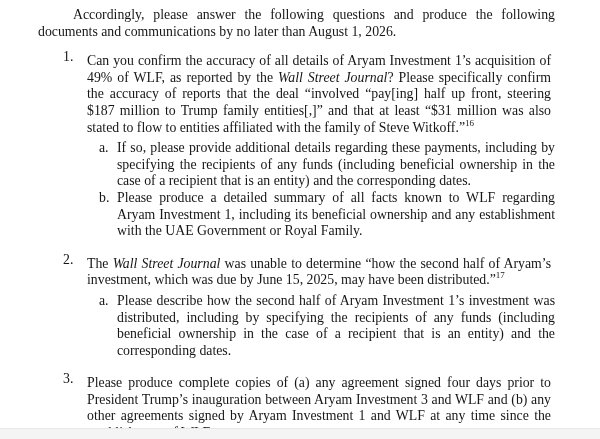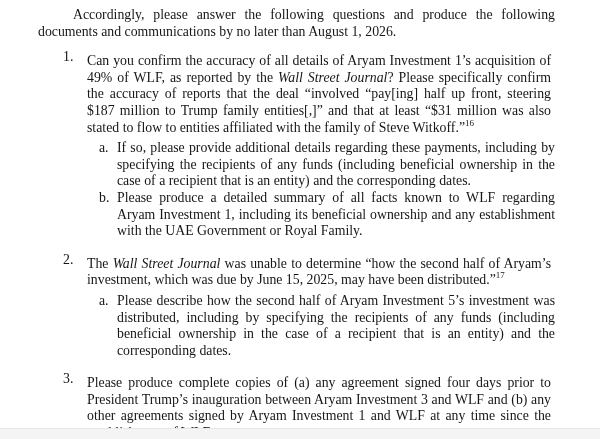--- a/index.html
+++ b/index.html
@@ -86,21 +86,21 @@
         </div>
       </div>
     </div>
 
     <div class="item">
       <span class="num">2.</span>
       <div class="item-body">
         <p class="main-text"><span>The </span><span class="it">Wall Street Journal</span><span> was unable to determine “how the second half of Aryam’s investment, which was due by June 15, 2025, may have been distributed.”</span><sup>17</sup></p>
         <div class="sub">
           <span class="sub-letter">a.</span>
-          <p class="sub-text">Please describe how the second half of Aryam Investment 5’s investment was distributed, including by specifying the recipients of any funds (including beneficial ownership in the case of a recipient that is an entity) and the corresponding dates.</p>
+          <p class="sub-text">Please describe how the second half of Aryam Investment 1’s investment was distributed, including by specifying the recipients of any funds (including beneficial ownership in the case of a recipient that is an entity) and the corresponding dates.</p>
         </div>
       </div>
     </div>
 
     <div class="item">
       <span class="num">3.</span>
       <div class="item-body">
         <p class="main-text"><span>Please produce complete copies of (a) any agreement signed four days prior to President Trump’s inauguration between Aryam Investment 3 and WLF and (b) any other agreements signed by Aryam Investment 1 and WLF at any time since the establishment of WLF.</span></p>
         <div class="sub">
           <span class="sub-letter">a.</span>

